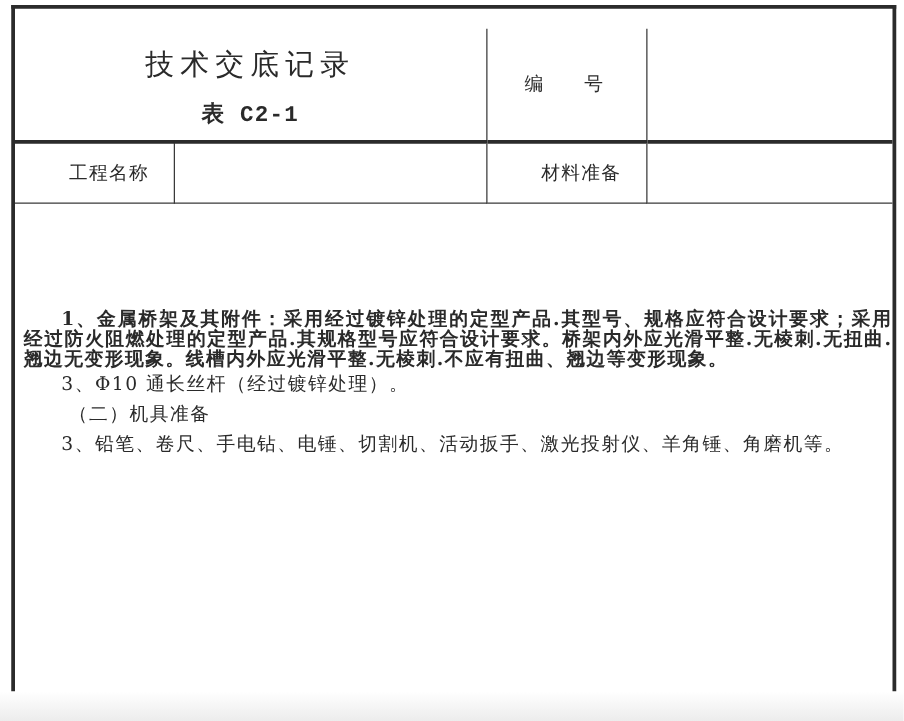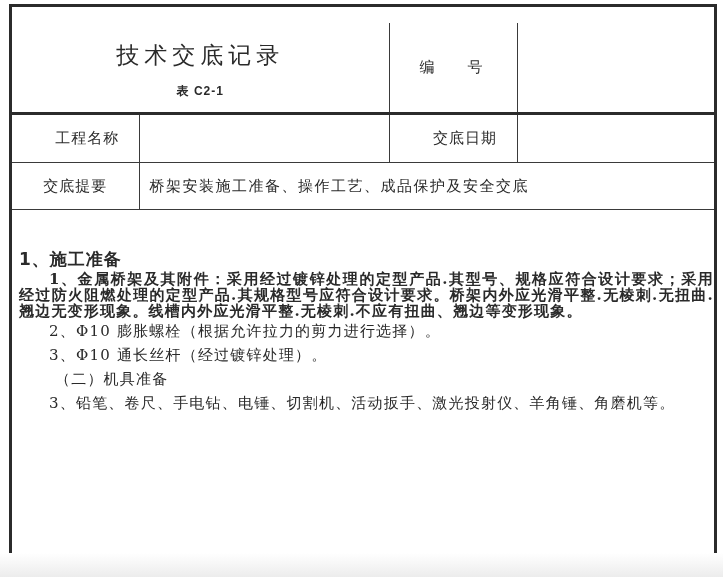--- a/index.html
+++ b/index.html
@@ -45,23 +45,23 @@
     .header-table tr:first-child td { border-top: none; }
     .header-table td:first-child { border-left: none; }
     .header-table td:last-child { border-right: none; }
     .title-cell { height: 89px; }
     .title-main {
       font-size: 23px;
       letter-spacing: 5px;
       margin-top: 4px;
     }
     .title-sub {
-      font-size: 12px;
+      font-size: 18px;
       font-weight: bold;
-      font-family: Liberation Sans, sans-serif;
+      font-family: Liberation Mono, monospace;
       margin-top: 12px;
     }
     .title-row td { border-bottom: 3px solid #2b2b2b !important; }
     .row-50 td { height: 47px; padding-left: 24px; }
     .row-48 td { height: 46px; }
     .summary-row td { height: 46px; }
     .summary-value {
       text-align: left !important;
       padding-left: 10px !important;
       letter-spacing: 1.5px !important;
@@ -119,33 +119,27 @@
         <div class="title-sub">表 C2-1</div>
       </td>
       <td>
         <span class="spaced">编 号</span>
       </td>
       <td></td>
     </tr>
     <tr class="row-50">
       <td>工程名称</td>
       <td></td>
-      <td>交底日期</td>
+      <td>材料准备</td>
       <td></td>
-    </tr>
-    <tr class="summary-row">
-      <td>交底提要</td>
-      <td colspan="3" class="summary-value">桥架安装施工准备、操作工艺、成品保护及安全交底</td>
     </tr>
   </tbody>
     </table>
 
   <div class="content">
-    <p class="h1">1、施工准备</p>
     <p class="para para-wrap">1、金属桥架及其附件：采用经过镀锌处理的定型产品.其型号、规格应符合设计要求；采用经过防火阻燃处理的定型产品.其规格型号应符合设计要求。桥架内外应光滑平整.无棱刺.无扭曲.翘边无变形现象。线槽内外应光滑平整.无棱刺.不应有扭曲、翘边等变形现象。</p>
-    <p class="para">2、Φ10 膨胀螺栓（根据允许拉力的剪力进行选择）。</p>
     <p class="para">3、Φ10 通长丝杆（经过镀锌处理）。</p>
     <p class="h2">（二）机具准备</p>
     <p class="para">3、铅笔、卷尺、手电钻、电锤、切割机、活动扳手、激光投射仪、羊角锤、角磨机等。</p>
   </div>
 </div>
 
 <div class="bottom-fade"></div>
 
 </body></html>

